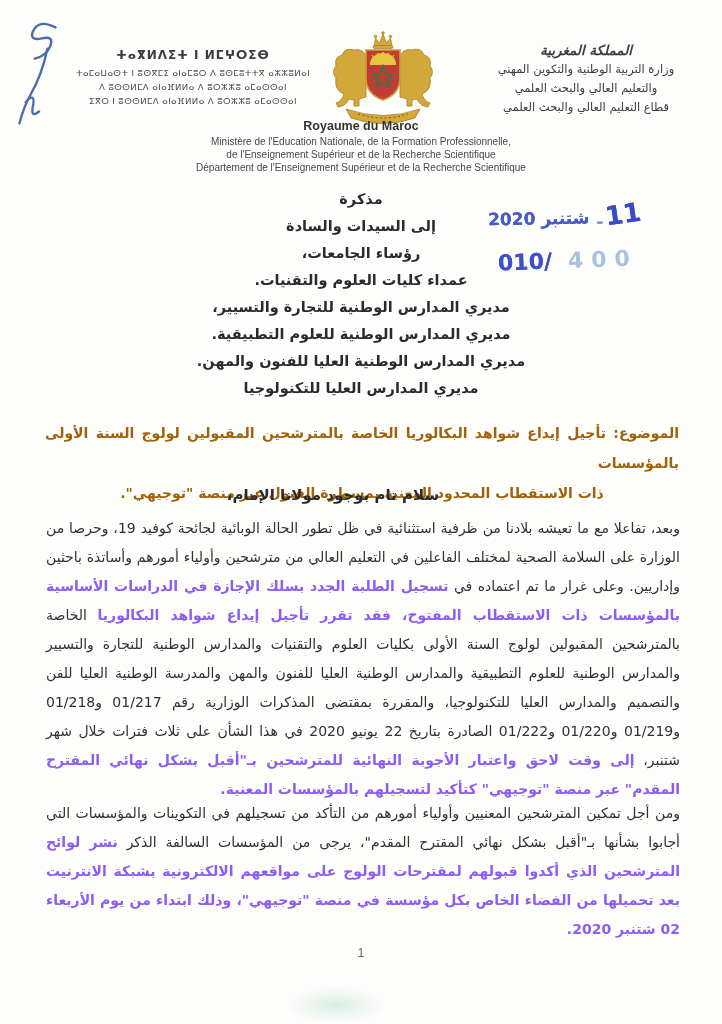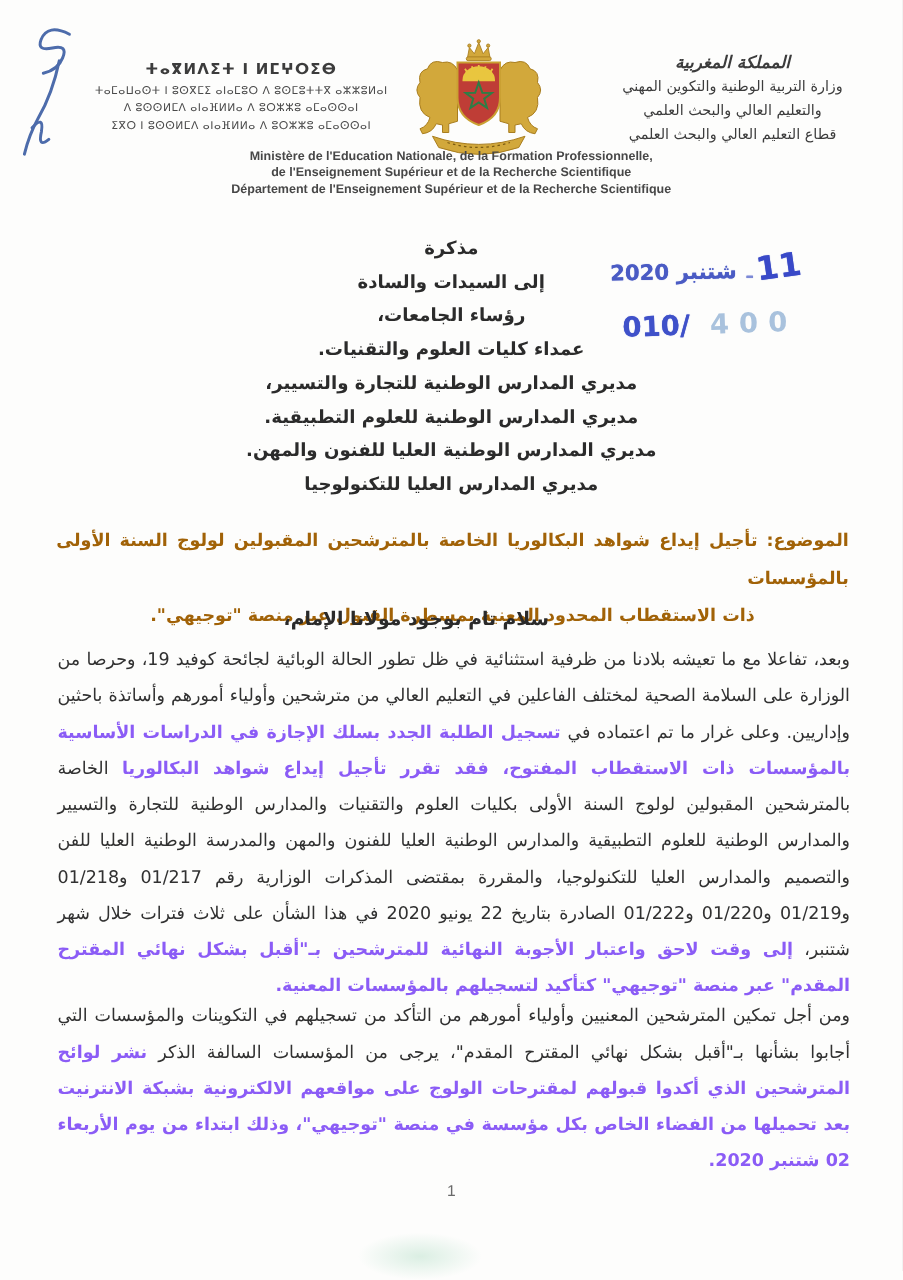--- a/index.html
+++ b/index.html
@@ -12,21 +12,21 @@
   .sig{position:absolute;left:4px;top:14px;transform:rotate(-8deg);}
   .tifinagh{position:absolute;left:55px;top:48px;width:276px;text-align:center;color:#3c3c3c;}
   .tf1{font-size:12px;font-weight:bold;letter-spacing:1px;margin-bottom:4px;}
   .tf{font-size:8.6px;line-height:14px;letter-spacing:.4px;color:#4a4a4a;}
   .coa{position:absolute;left:330px;top:30px;}
   .ar-head{position:absolute;left:466px;top:42px;width:240px;text-align:center;direction:rtl;color:#3c3c3c;}
   .ar1{font-size:13.5px;font-weight:bold;margin-bottom:2px;font-style:italic;}
   .ar{font-size:11.5px;line-height:19px;}
   .fr-head{position:absolute;left:126px;top:119px;width:470px;text-align:center;font-family:"Liberation Sans",sans-serif;color:#3d3d3d;}
   .fr1{font-size:12.5px;font-weight:bold;margin-bottom:2px;color:#333;}
-  .fr{font-size:10px;line-height:13px;color:#474747;font-weight:bold;}
+  .fr{font-size:10px;line-height:13px;color:#474747;}
   
   .stamp-date{
     position:absolute;left:488px;top:200px;direction:rtl;white-space:nowrap;
     color:#4a5bc4;font-size:17px;font-weight:bold;transform:rotate(-1deg);
     text-shadow:0 0 .6px #4a5bc4;
   }
   .stamp-day{display:inline-block;font-size:26px;color:#3949c8;transform:rotate(-7deg);margin-left:1px;}
   .stamp-dash{color:#7c89d6;font-size:14px;margin:0 2px;}
   .stamp-ref{
     position:absolute;left:498px;top:248px;white-space:nowrap;
@@ -111,20 +111,21 @@
   </div>
 
   <div class="ar-head">
     <div class="ar1">المملكة المغربية</div>
     <div class="ar">وزارة التربية الوطنية والتكوين المهني</div>
     <div class="ar">والتعليم العالي والبحث العلمي</div>
     <div class="ar">قطاع التعليم العالي والبحث العلمي</div>
   </div>
 
   <div class="fr-head">
+    <div class="fr1">Royaume du Maroc</div>
     <div class="fr">Ministère de l'Education Nationale, de la Formation Professionnelle,</div>
     <div class="fr">de l'Enseignement Supérieur et de la Recherche Scientifique</div>
     <div class="fr">Département de l'Enseignement Supérieur et de la Recherche Scientifique</div>
   </div>
 
   <div class="stamp-date">
     <span class="stamp-day">11</span><span class="stamp-dash">ـ</span>
     <span>شتنبر 2020</span>
   </div>
 

